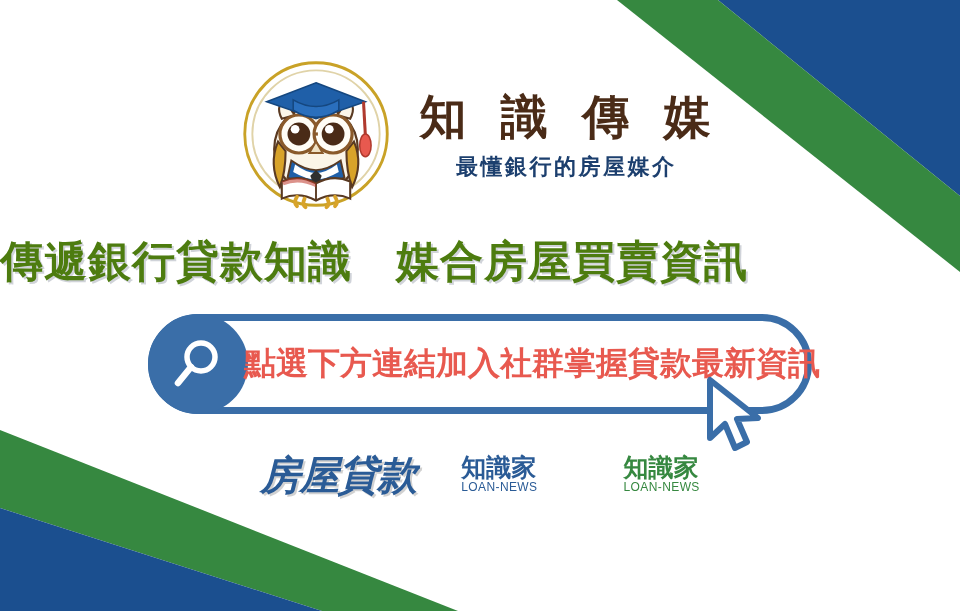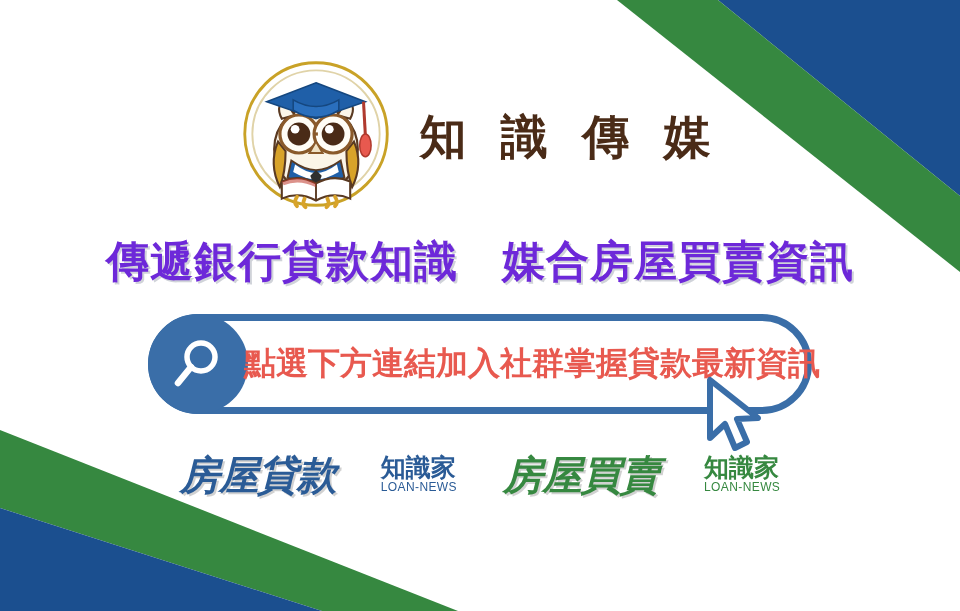--- a/index.html
+++ b/index.html
@@ -70,25 +70,24 @@
     white-space: nowrap;
     text-indent: 2.5px;
   }
 
   
   .headline {
     position: absolute;
     left: 0;
     top: 233px;
     width: 960px;
-    text-align: center;
     font-family: Liberation Sans, sans-serif;
     font-size: 43px;
     font-weight: bold;
-    color: #6d28d9;
+    color: #4d7c0f;
     letter-spacing: 1px;
     white-space: nowrap;
     text-shadow: 2px 2px 0 rgba(120,130,145,0.35);
   }
 
   
   .search-wrap {
     position: absolute;
     left: 148px;
     top: 314px;
@@ -257,20 +256,21 @@
 
       <path d="M80 26 L132 46 L80 64 L28 46 Z" fill="#1f5fa8" stroke="#15477f" stroke-width="1.6"></path>
       <path d="M56 55 Q80 70 104 55 L104 44 Q80 58 56 44 Z" fill="#2a6fbd" stroke="#15477f" stroke-width="1.6"></path>
 
       <path d="M130 46 L132 82" stroke="#b03a2e" stroke-width="3.2" fill="none"></path>
       <ellipse cx="132" cy="92" rx="6" ry="12" fill="#e8594f" stroke="#b03a2e" stroke-width="1.6"></ellipse>
     </svg>
 
     <div class="brand-text">
       <div class="brand-title">知 識 傳 媒</div>
+      <div class="brand-tagline">最懂銀行的房屋媒介</div>
     </div>
   </div>
 
   <div class="headline">傳遞銀行貸款知識　媒合房屋買賣資訊</div>
 
   <div class="search-wrap">
     <div class="search-pill"></div>
 
     <div class="search-knob">
       <svg width="62" height="62" viewBox="0 0 62 62">
@@ -290,21 +290,20 @@
 
     <div class="sublogo loan">
       <span class="sublogo-main">房屋貸款</span>
       <span class="sublogo-right">
         <span class="sublogo-sub">知識家</span>
         <span class="sublogo-en">LOAN-NEWS</span>
       </span>
     </div>
 
     <div class="sublogo trade">
-      <span class="sublogo-main">房屋買賣</span>
       <span class="sublogo-right">
         <span class="sublogo-sub">知識家</span>
         <span class="sublogo-en">LOAN-NEWS</span>
       </span>
     </div>
 
   </div>
 
 </div>
 

